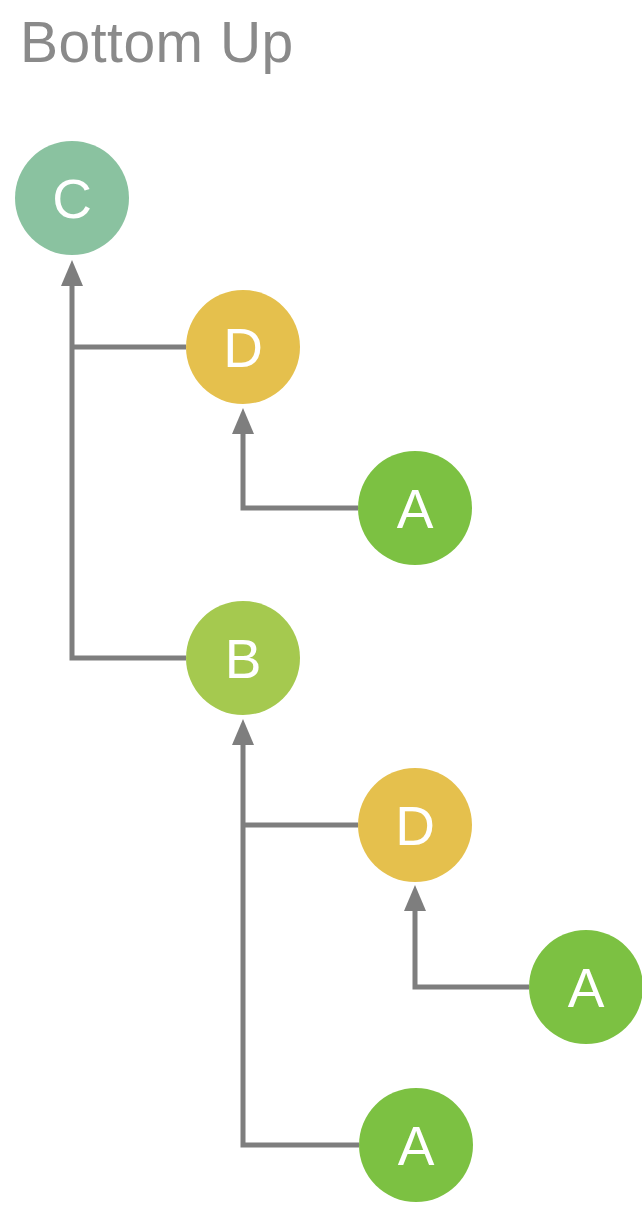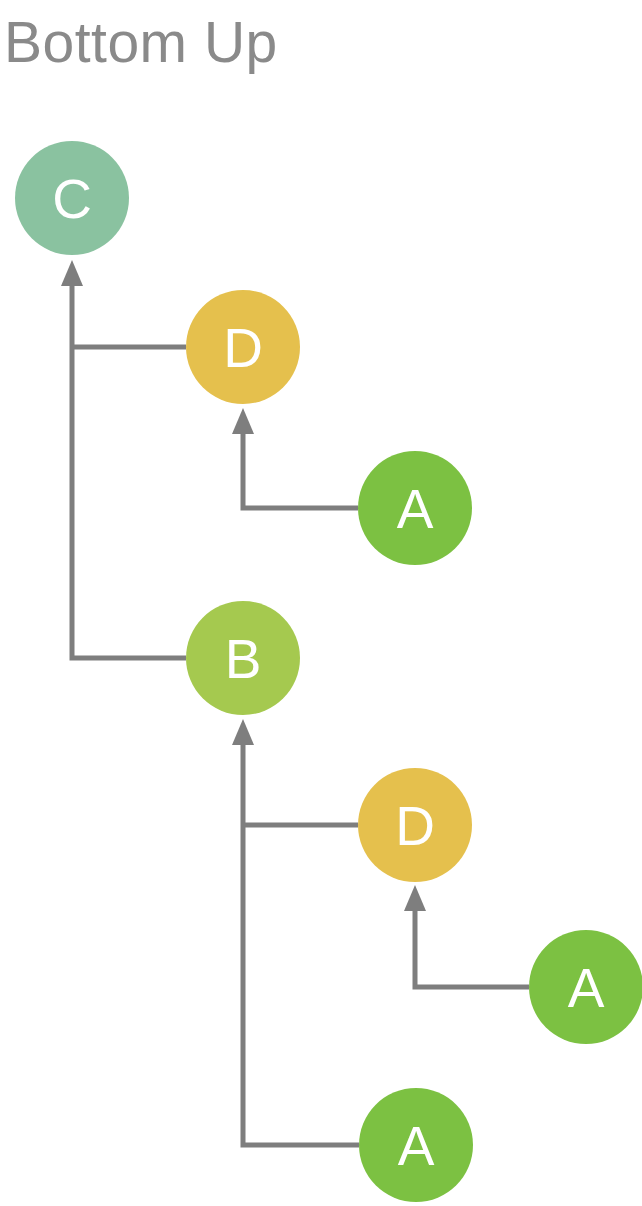--- a/index.html
+++ b/index.html
@@ -6,21 +6,21 @@
   body {
     width: 642px;
     height: 1206px;
     position: relative;
     background: #ffffff;
     overflow: hidden;
     font-family: "Liberation Sans", sans-serif;
   }
   .title {
     position: absolute;
-    left: 4px;
+    left: 20px;
     top: 14px;
     margin: 0;
     font-size: 57px;
     line-height: 1;
     font-weight: 300;
     color: var(--title-color, #8a8a8a);
     letter-spacing: 0.5px;
     white-space: nowrap;
   }
   #diagram-svg {

